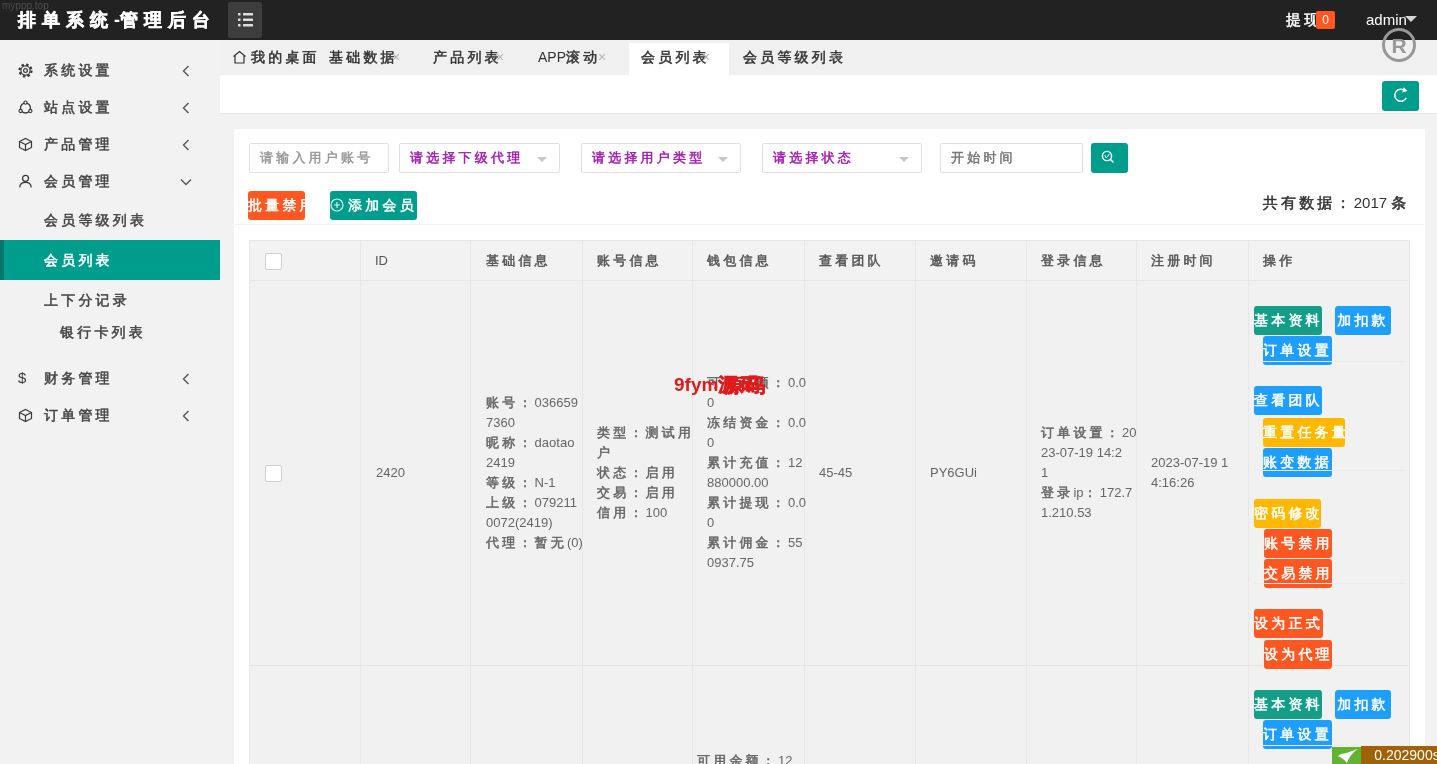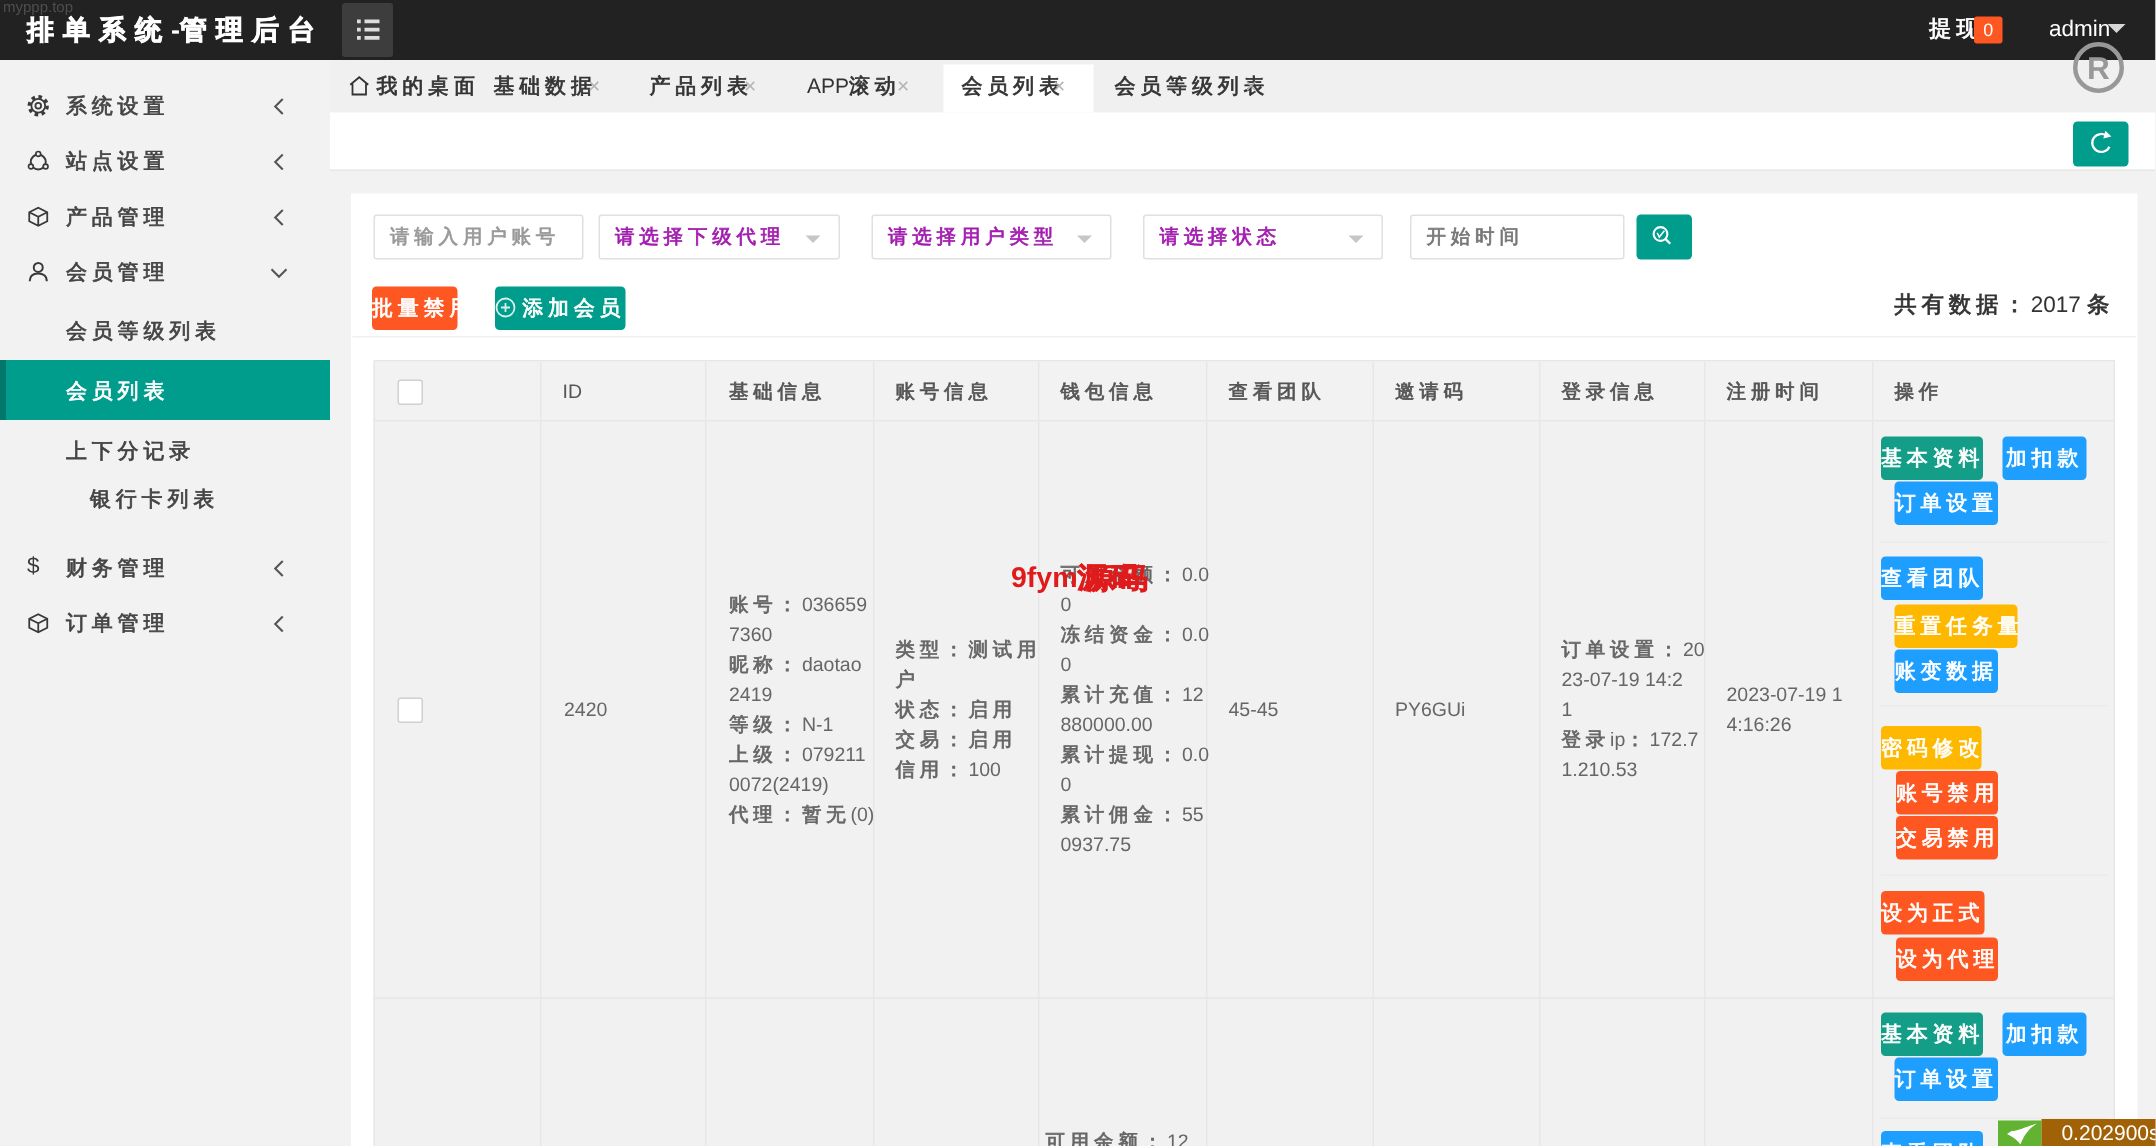--- a/index.html
+++ b/index.html
@@ -52,21 +52,21 @@
 #totaltxt { position:absolute; top:194px; right:27.5px; font-size:15px; color:#333; white-space:nowrap; }
 .hcell { position:absolute; top:241px; height:40px; line-height:40px; font-size:13px; color:#555; white-space:nowrap; }
 .tcell { position:absolute; font-size:13px; color:#666; line-height:20px; white-space:nowrap; }
 .vline { position:absolute; top:241px; width:1px; height:523px; background:#e7e7e7; }
 .hline { position:absolute; left:249px; width:1161px; height:1px; background:#e6e6e6; }
 #thead-bg { position:absolute; left:249px; top:241px; width:1161px; height:40px; background:#f2f2f2; }
 #tbody-bg { position:absolute; left:249px; top:281px; width:1161px; height:483px; background:#f1f1f1; }
 .cbx { position:absolute; width:17px; height:17px; background:#fff; border:1px solid #d0d0d0; border-radius:2px; }
 
 
-.abtn { position:absolute; height:29px; border-radius:3px; color:#fff; font-size:14px; text-align:center; line-height:29px; white-space:nowrap; }
+.abtn { position:absolute; height:29px; border-radius:3px; color:#fff; font-size:14px; text-align:center; line-height:29px; white-space:nowrap;margin-top:15px; }
 .teal { background:#149e87; }
 .blue { background:#1e9fff; }
 .yellow { background:#ffb800; }
 .red { background:#ff5722; }
 .gdiv { position:absolute; left:1254px; width:151px; height:1px; background:#ebebeb; }
 
 
 #redwm { position:absolute; left:674px; top:372px; color:#e01b1b; font-size:19px; font-weight:bold; }
 #redwm2 { position:absolute; left:724px; top:373px; color:#e01b1b; font-size:19px; font-weight:bold; }
 

